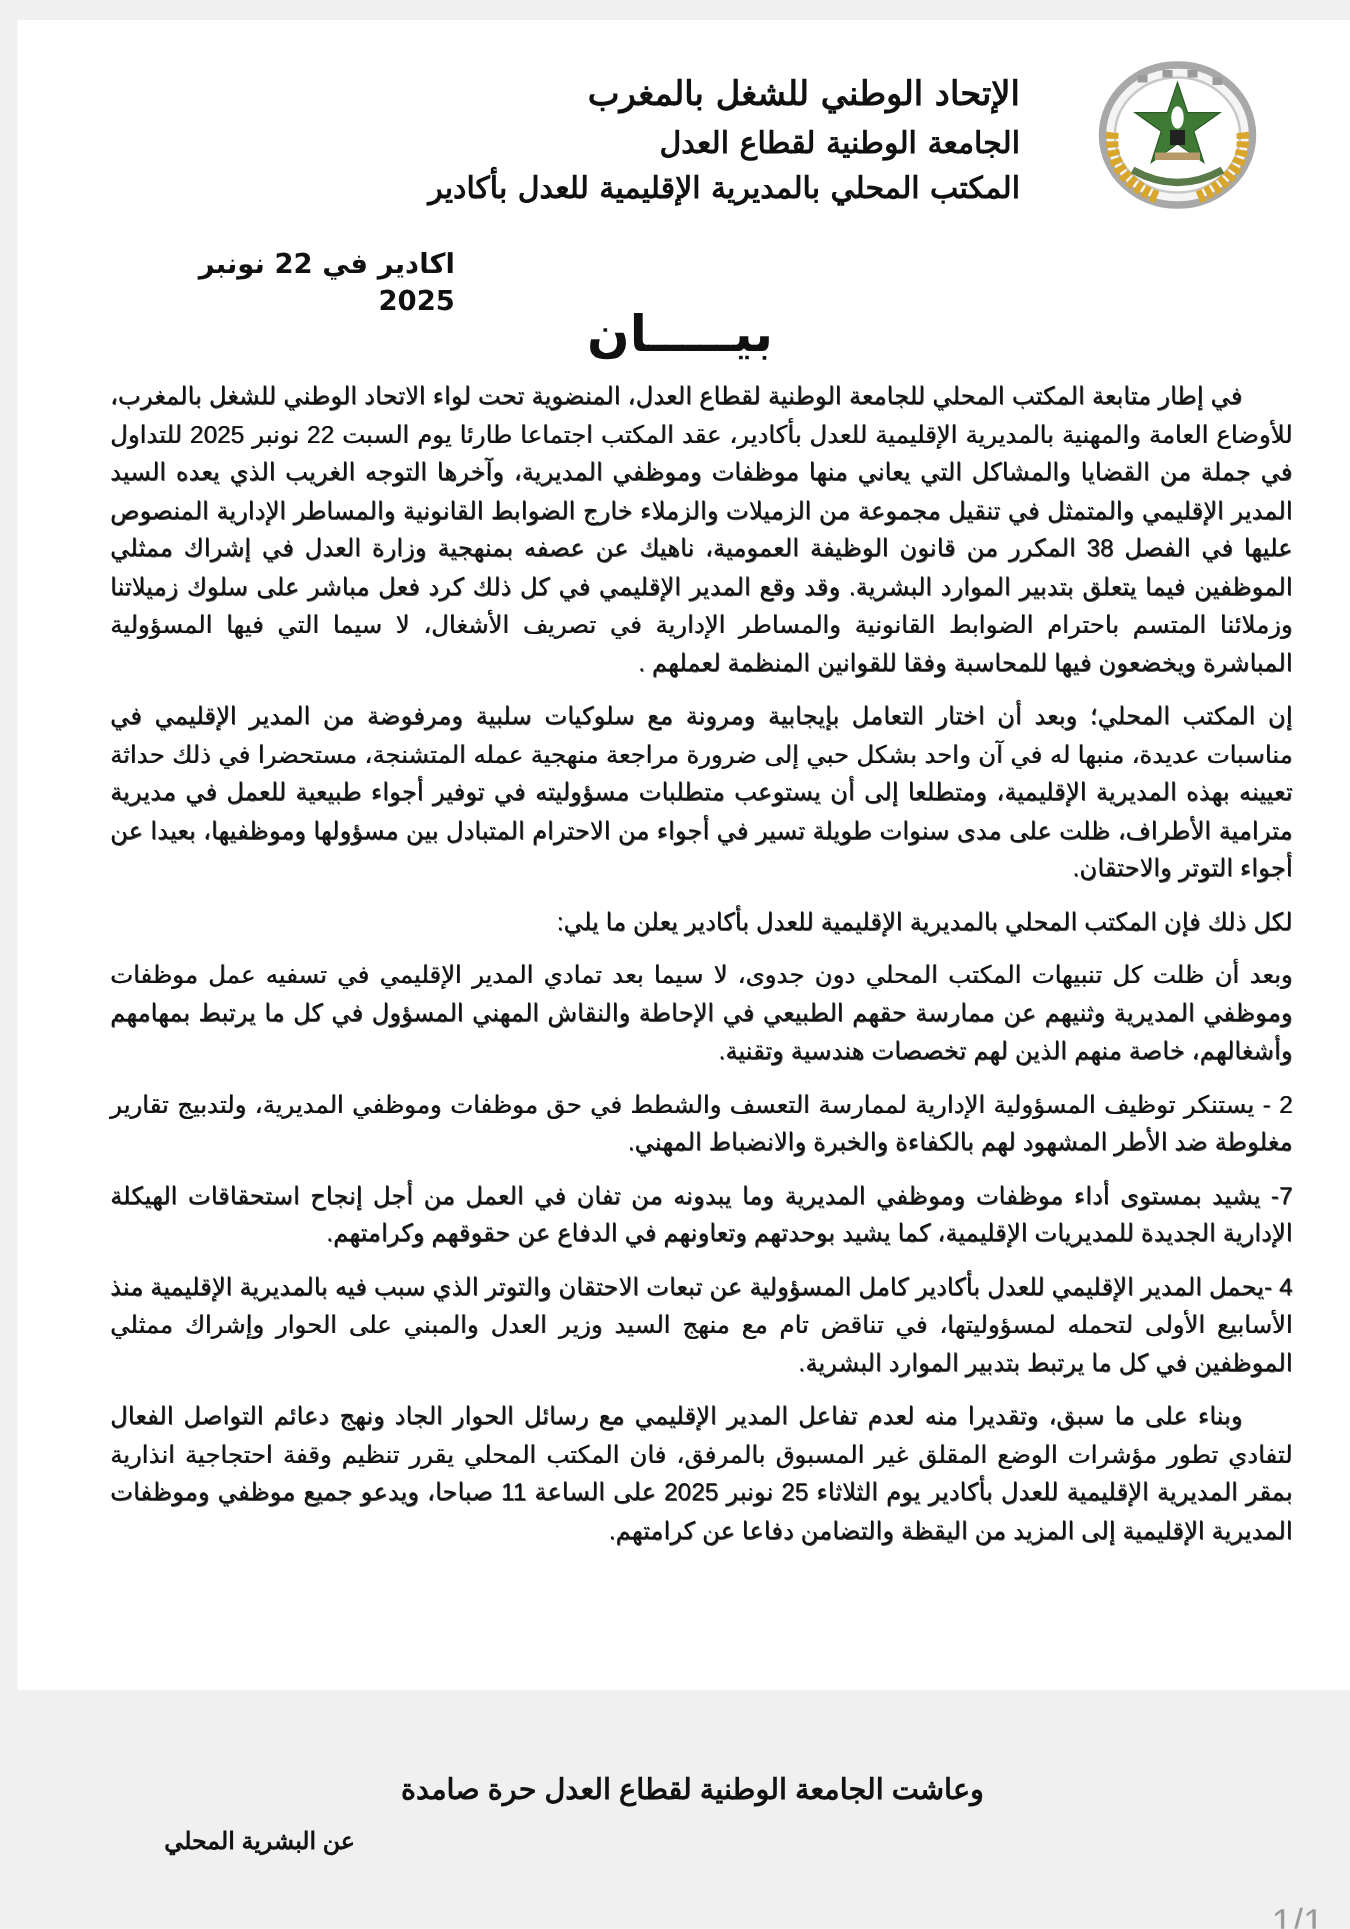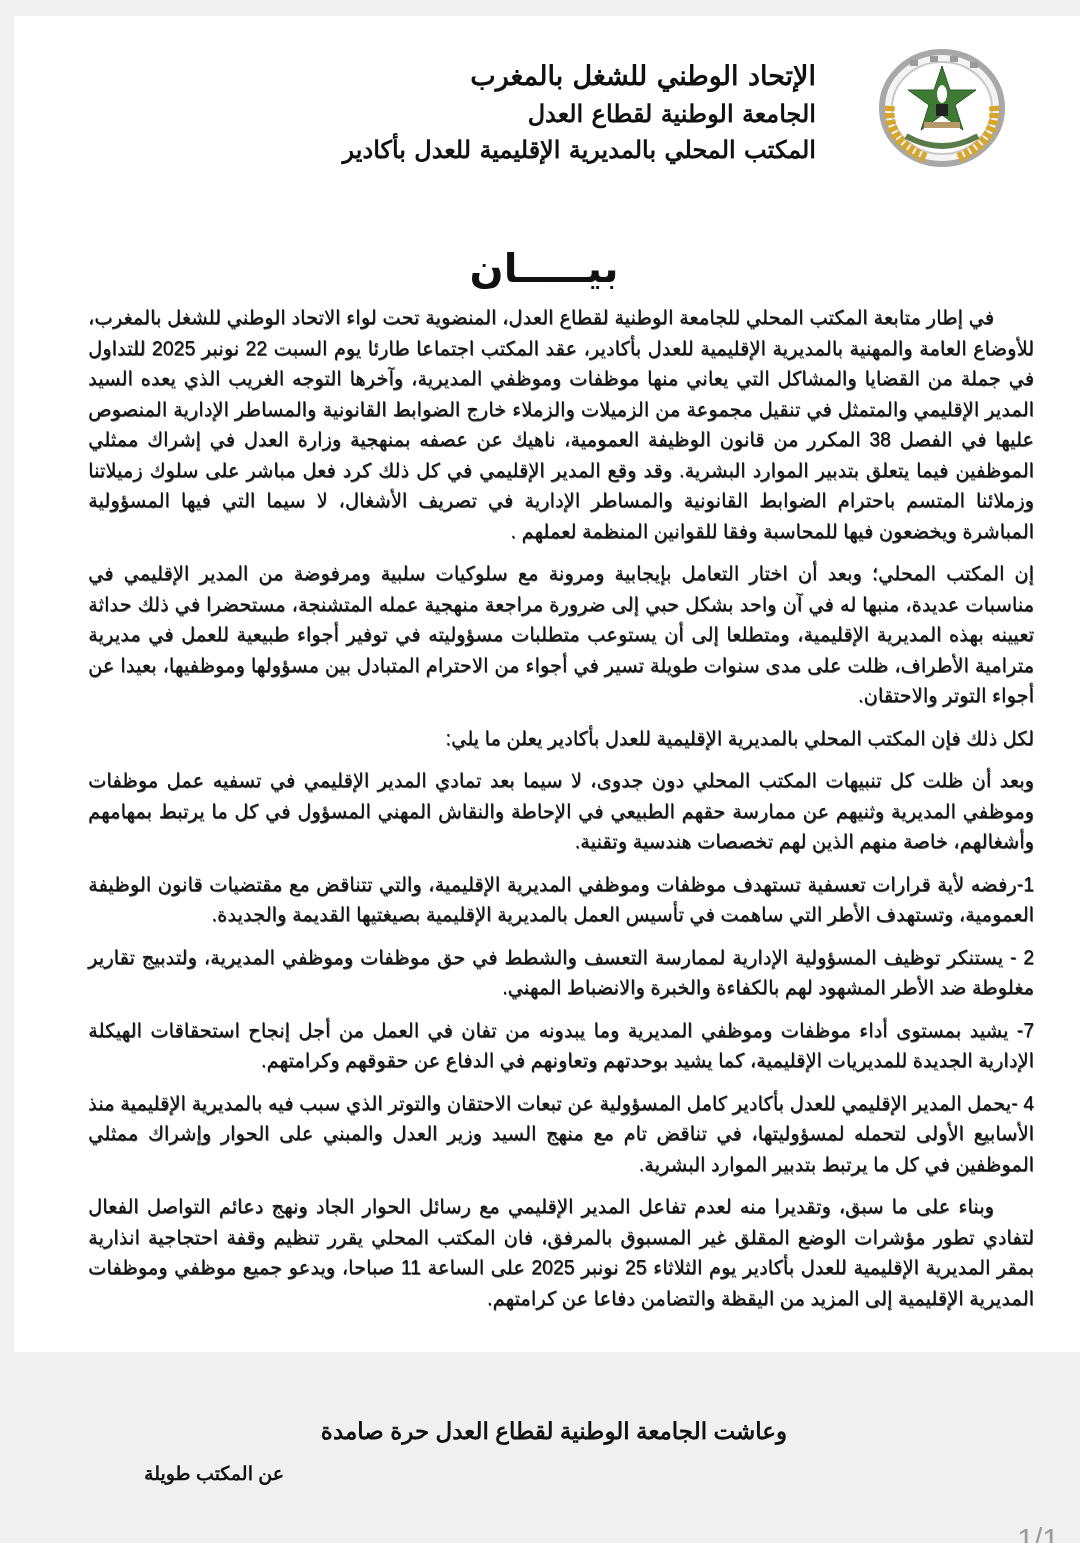--- a/index.html
+++ b/index.html
@@ -86,32 +86,32 @@
       <path d="M30,90 Q66,110 102,90" stroke="#5a7a4a" stroke-width="6" fill="none"></path>
     </svg>
   </div>
 
   <div class="header-block">
     <div class="h1">الإتحاد الوطني للشغل بالمغرب</div>
     <div class="h2">الجامعة الوطنية لقطاع العدل</div>
     <div class="h3">المكتب المحلي بالمديرية الإقليمية للعدل بأكادير</div>
   </div>
 
+  <div class="date">اكادير في 22 نونبر 2025</div>
 
   <div class="title">بيـــــان</div>
 
   <div class="body">
     <p class="indent">في إطار متابعة المكتب المحلي للجامعة الوطنية لقطاع العدل، المنضوية تحت لواء الاتحاد الوطني للشغل بالمغرب، للأوضاع العامة والمهنية بالمديرية الإقليمية للعدل بأكادير، عقد المكتب اجتماعا طارئا يوم السبت 22 نونبر 2025 للتداول في جملة من القضايا والمشاكل التي يعاني منها موظفات وموظفي المديرية، وآخرها التوجه الغريب الذي يعده السيد المدير الإقليمي والمتمثل في تنقيل مجموعة من الزميلات والزملاء خارج الضوابط القانونية والمساطر الإدارية المنصوص عليها في الفصل 38 المكرر من قانون الوظيفة العمومية، ناهيك عن عصفه بمنهجية وزارة العدل في إشراك ممثلي الموظفين فيما يتعلق بتدبير الموارد البشرية. وقد وقع المدير الإقليمي في كل ذلك كرد فعل مباشر على سلوك زميلاتنا وزملائنا المتسم باحترام الضوابط القانونية والمساطر الإدارية في تصريف الأشغال، لا سيما التي فيها المسؤولية المباشرة ويخضعون فيها للمحاسبة وفقا للقوانين المنظمة لعملهم .</p>
     <p>إن المكتب المحلي؛ وبعد أن اختار التعامل بإيجابية ومرونة مع سلوكيات سلبية ومرفوضة من المدير الإقليمي في مناسبات عديدة، منبها له في آن واحد بشكل حبي إلى ضرورة مراجعة منهجية عمله المتشنجة، مستحضرا في ذلك حداثة تعيينه بهذه المديرية الإقليمية، ومتطلعا إلى أن يستوعب متطلبات مسؤوليته في توفير أجواء طبيعية للعمل في مديرية مترامية الأطراف، ظلت على مدى سنوات طويلة تسير في أجواء من الاحترام المتبادل بين مسؤولها وموظفيها، بعيدا عن أجواء التوتر والاحتقان.</p>
     <p>لكل ذلك فإن المكتب المحلي بالمديرية الإقليمية للعدل بأكادير يعلن ما يلي:</p>
     <p>وبعد أن ظلت كل تنبيهات المكتب المحلي دون جدوى، لا سيما بعد تمادي المدير الإقليمي في تسفيه عمل موظفات وموظفي المديرية وثنيهم عن ممارسة حقهم الطبيعي في الإحاطة والنقاش المهني المسؤول في كل ما يرتبط بمهامهم وأشغالهم، خاصة منهم الذين لهم تخصصات هندسية وتقنية.</p>
-    <p>1-رفضه لأية قرارات تعسفية تستهدف موظفات وموظفي المديرية الإقليمية، والتي تتناقض مع مقتضيات قانون الوظيفة العمومية، وتستهدف الأطر التي ساهمت في تأسيس العمل بالمديرية الإقليمية بصيغتيها القديمة والجديدة.</p>
     <p>2 - يستنكر توظيف المسؤولية الإدارية لممارسة التعسف والشطط في حق موظفات وموظفي المديرية، ولتدبيج تقارير مغلوطة ضد الأطر المشهود لهم بالكفاءة والخبرة والانضباط المهني.</p>
     <p>7- يشيد بمستوى أداء موظفات وموظفي المديرية وما يبدونه من تفان في العمل من أجل إنجاح استحقاقات الهيكلة الإدارية الجديدة للمديريات الإقليمية، كما يشيد بوحدتهم وتعاونهم في الدفاع عن حقوقهم وكرامتهم.</p>
     <p>4 -يحمل المدير الإقليمي للعدل بأكادير كامل المسؤولية عن تبعات الاحتقان والتوتر الذي سبب فيه بالمديرية الإقليمية منذ الأسابيع الأولى لتحمله لمسؤوليتها، في تناقض تام مع منهج السيد وزير العدل والمبني على الحوار وإشراك ممثلي الموظفين في كل ما يرتبط بتدبير الموارد البشرية.</p>
     <p class="indent">وبناء على ما سبق، وتقديرا منه لعدم تفاعل المدير الإقليمي مع رسائل الحوار الجاد ونهج دعائم التواصل الفعال لتفادي تطور مؤشرات الوضع المقلق غير المسبوق بالمرفق، فان المكتب المحلي يقرر تنظيم وقفة احتجاجية انذارية بمقر المديرية الإقليمية للعدل بأكادير يوم الثلاثاء 25 نونبر 2025 على الساعة 11 صباحا، ويدعو جميع موظفي وموظفات المديرية الإقليمية إلى المزيد من اليقظة والتضامن دفاعا عن كرامتهم.</p>
   </div>
 
   <div class="closing">وعاشت الجامعة الوطنية لقطاع العدل حرة صامدة</div>
-  <div class="signature">عن المكتب طويلة</div>
+  <div class="signature">عن البشرية المحلي</div>
 
   <div class="page-indicator">1/1</div>
 </div>
 
 </body></html>

